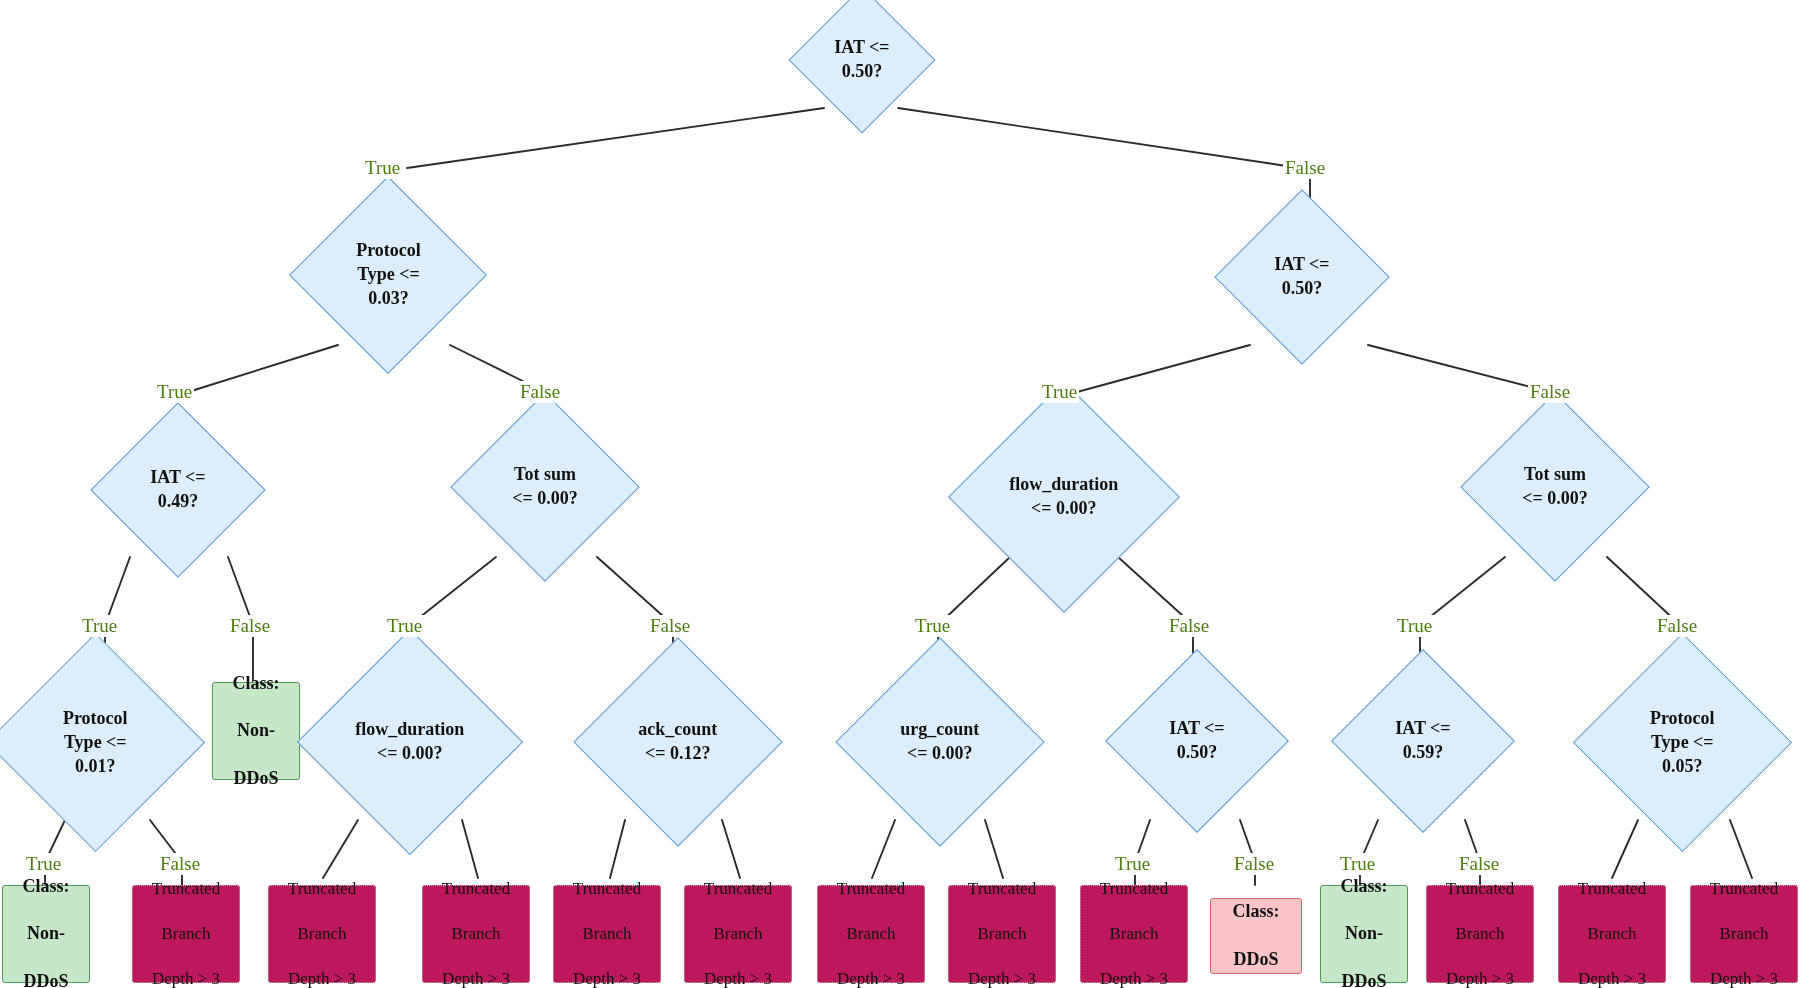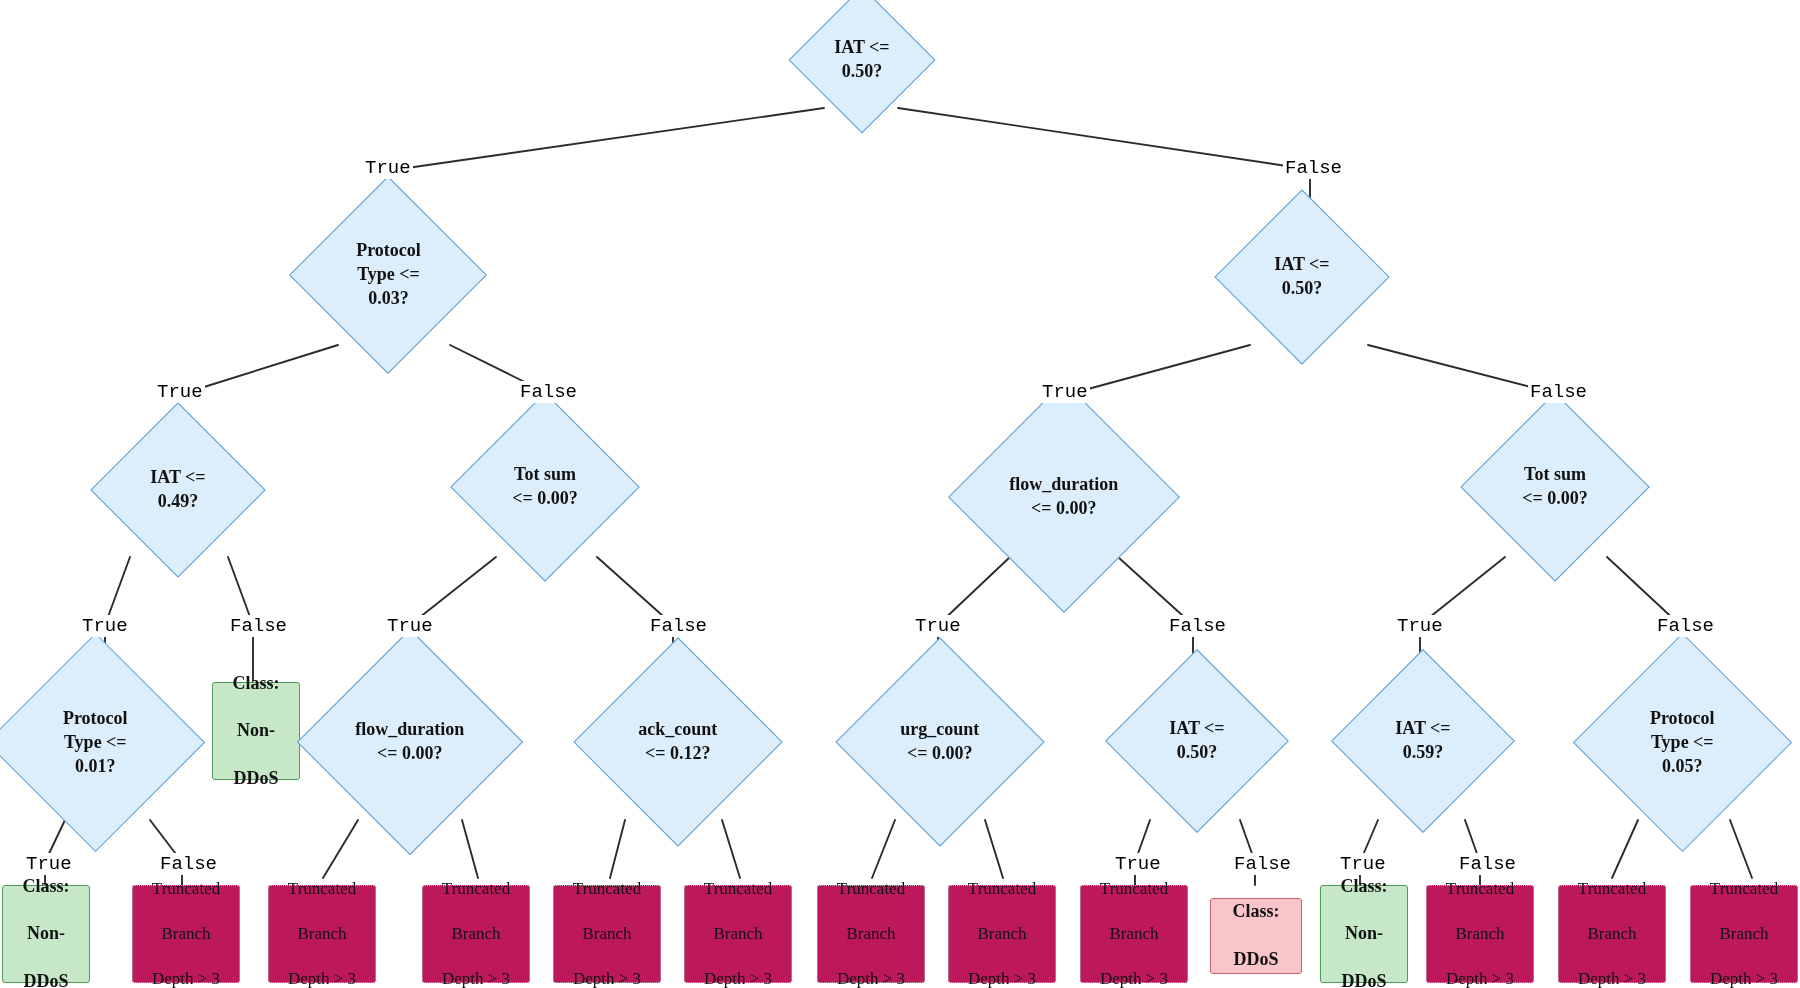--- a/index.html
+++ b/index.html
@@ -54,23 +54,23 @@
     border: 1.5px solid #d2626e;
   }
   .leaf.trunc {
     background: #be185d;
     border: 1px dotted #b8b8b8;
     font-weight: normal;
   }
   .leaf > .inner { white-space: pre-line; }
   .edge-label {
     position: absolute;
-    font-family: Liberation Mono, monospace;
+    font-family: Liberation Serif, serif;
     font-weight: normal;
-    color: #000000;
+    color: #4d7c0f;
     white-space: nowrap;
     background: #ffffff;
     padding: 0 2px;
   }
 </style>
 </head>
 <body>
 
 <div id="canvas">
 

